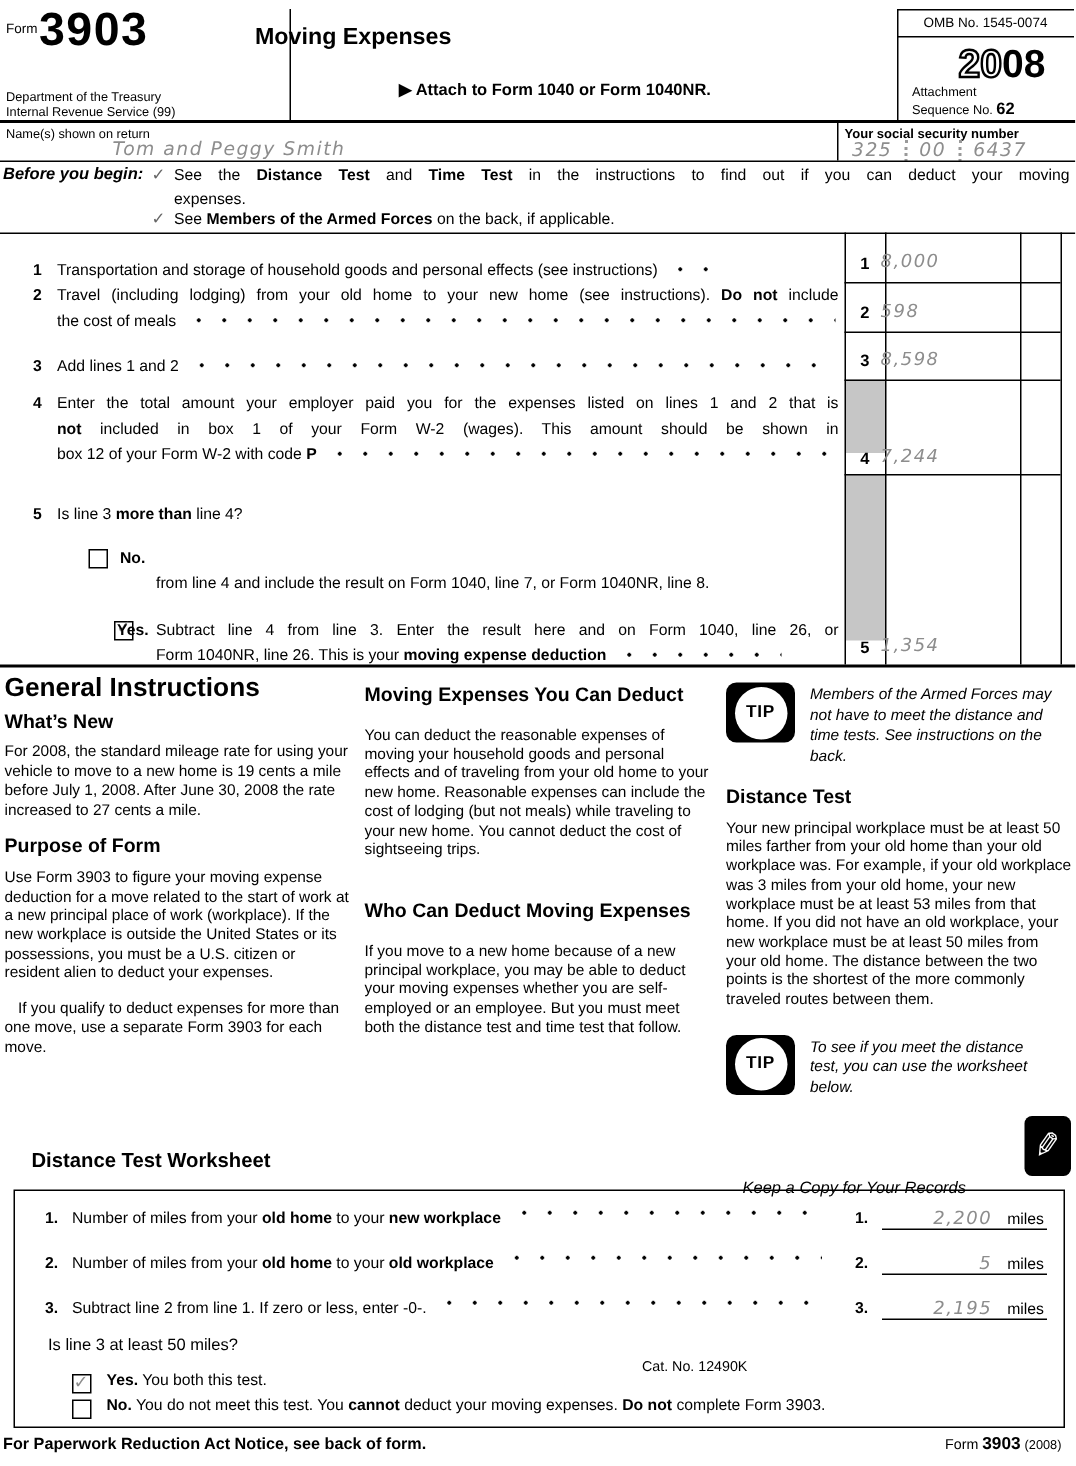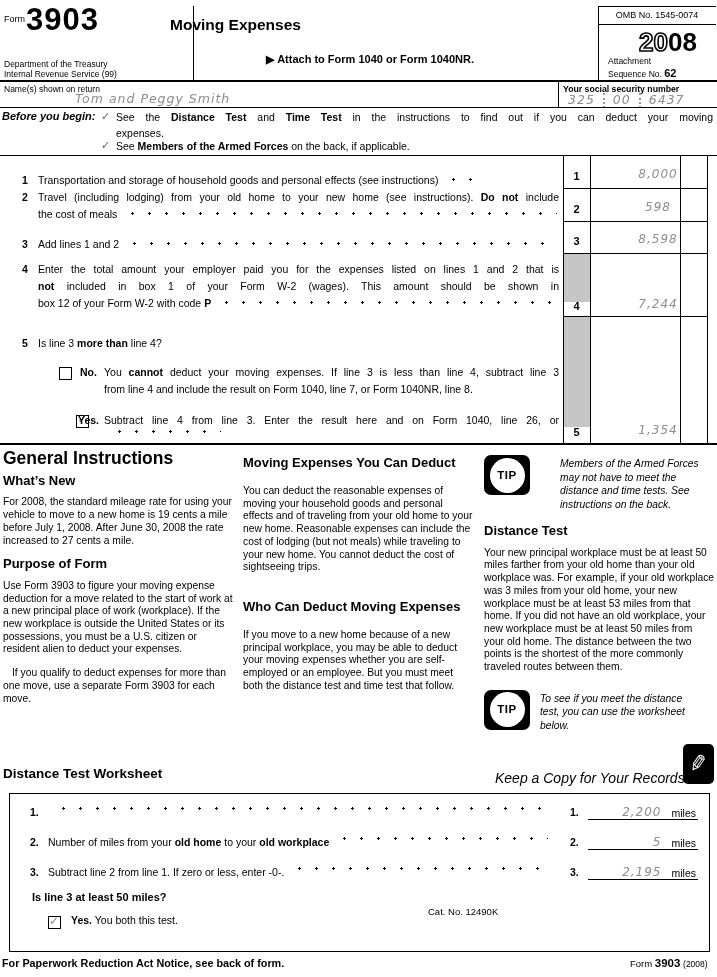--- a/index.html
+++ b/index.html
@@ -16,21 +16,21 @@
   .leader{flex:1;height:11px;margin:0 2px 1px 7px;
           background-image:radial-gradient(circle,#000 1.1px,rgba(0,0,0,0) 1.4px);
           background-size:17px 17px;background-repeat:repeat-x;background-position:0 100%;}
   .vline{position:absolute;width:0;border-left:1px solid #000;}
   .hline{position:absolute;height:0;border-top:1px solid #000;}
   .heavy{border-top:2px solid #000;}
   .cb{display:inline-block;width:11px;height:11px;border:1.4px solid #000;position:relative;background:#fff;flex:none;}
   .cb .mark{position:absolute;left:0px;top:-4px;font-size:12px;color:#8d8d8d;font-weight:normal;}
   .gray{position:absolute;background:#c6c6c6;}
   .lineno{position:absolute;width:27px;text-align:center;font-weight:bold;font-size:11px;}
-  .amt{position:absolute;left:616px;width:84px;text-align:center;font-size:12px;}
+  .amt{position:absolute;left:587px;width:84px;text-align:left;font-size:12px;}
   .col{position:absolute;font-size:10.3px;line-height:12.7px;}
   .col h1{font-size:17.5px;margin:0 0 8px 0;}
   .col h2{font-size:13px;margin:10px 0 9px 0;}
   .col p{margin:0 0 11px 0;}
   .col p.ind{text-indent:9px;margin-bottom:10px;}
   .tiprow{display:flex;margin:0 0 12px 0;}
   .tipbox{width:46px;height:40px;background:#000;border-radius:7px;flex:none;
           display:flex;align-items:center;justify-content:center;margin-right:10px;}
   .tipcirc{width:35px;height:35px;background:#fff;border-radius:50%;
            display:flex;align-items:center;justify-content:center;
@@ -148,28 +148,28 @@
       <span><span>box 12 of your Form W-2 with code </span><span class="b">P</span></span>
         <span class="leader"></span>
     </div>
     
     <div class="abs ft" style="left:22px;top:180px;font-weight:bold;">5</div>
     <div class="abs ft" style="left:38px;top:180px;"><span>Is line 3 </span><span class="b">more than</span><span> line 4?</span></div>
 
     
     <span class="cb abs" style="left:59px;top:211px;"></span>
     <div class="abs ft" style="left:80px;top:209px;font-weight:bold;">No.</div>
-    <div class="abs ft just" style="left:104px;top:209px;width:455px;"><span>You </span><span class="b">cannot</span><span> deduct your moving expenses. If line 3 is less than line 4, subtract line 3</span></div>
     <div class="abs ft" style="left:104px;top:226px;width:455px;"><span>from line 4 and include the result on Form 1040, line 7, or Form 1040NR, line 8.</span></div>
 
     
     <span class="cb abs" style="left:59px;top:259px;"><span class="mark">✓</span></span>
     <div class="abs ft" style="left:78px;top:257px;font-weight:bold;">Yes.</div>
     <div class="abs ft just" style="left:104px;top:257px;width:455px;"><span>Subtract line 4 from line 3. Enter the result here and on Form 1040, line 26, or</span></div>
     <div class="abs ft flexrow" style="left:104px;top:274px;width:455px;">
+      <span><span>Form 1040NR, line 26. This is your </span><span class="b">moving expense deduction</span></span>
         <span class="leader" style="max-width:110px;"></span>
     </div>
   </div>
   <div class="hline heavy" style="left:0;top:443px;width:717px;"></div>
 
   <div class="col" style="left:3px;top:452px;width:230px;">
     <h1>General Instructions</h1>
     <h2>What’s New</h2>
     <p>For 2008, the standard mileage rate for using your vehicle to move to a new home is 19 cents a mile before July 1, 2008. After June 30, 2008 the rate increased to 27 cents a mile.</p>
     <h2>Purpose of Form</h2>
@@ -182,42 +182,43 @@
     <p style="margin-top:14px;">You can deduct the reasonable expenses of moving your household goods and personal effects and of traveling from your old home to your new home. Reasonable expenses can include the cost of lodging (but not meals) while traveling to your new home. You cannot deduct the cost of sightseeing trips.</p>
     <h2 style="margin-top:24px;line-height:17px;">Who Can Deduct Moving Expenses</h2>
     <p style="margin-top:14px;">If you move to a new home because of a new principal workplace, you may be able to deduct your moving expenses whether you are self-employed or an employee. But you must meet both the distance test and time test that follow.</p>
   </div>
 
   <div class="col" style="left:484px;top:455px;width:231px;">
     <div class="tiprow">
       <div class="tipbox">
           <div class="tipcirc">TIP</div>
         </div>
-      <div class="tiptext" style="width:168px;margin-left:20px;">Members of the Armed Forces may not have to meet the distance and time tests. See instructions on the back.</div>
+      <div class="tiptext" style="width:168px;">Members of the Armed Forces may not have to meet the distance and time tests. See instructions on the back.</div>
     </div>
     <h2 style="margin-top:14px;">Distance Test</h2>
     <p>Your new principal workplace must be at least 50 miles farther from your old home than your old workplace was. For example, if your old workplace was 3 miles from your old home, your new workplace must be at least 53 miles from that home. If you did not have an old workplace, your new workplace must be at least 50 miles from your old home. The distance between the two points is the shortest of the more commonly traveled routes between them.</p>
     <div class="tiprow" style="margin-top:16px;">
       <div class="tipbox">
           <div class="tipcirc">TIP</div>
         </div>
       <div class="tiptext" style="width:155px;">To see if you meet the distance test, you can use the worksheet below.</div>
     </div>
   </div>
 
   <div class="abs pencil" style="left:683px;top:744px;">
       <span>✎</span>
     </div>
-  <div class="abs" style="left:3px;top:766px;font-size:13.5px;font-weight:bold;">Distance Test Worksheet</div>
-  <div class="abs i" style="left:495px;top:770px;font-size:14px;">Keep a Copy for Your Records</div>
+  <div class="abs" style="left:21px;top:766px;font-size:13.5px;font-weight:bold;">Distance Test Worksheet</div>
+  <div class="abs i" style="left:495px;top:786px;font-size:11px;">Keep a Copy for Your Records</div>
 
   <div class="abs" style="left:9px;top:793px;width:699px;height:157px;border:1.2px solid #000;"></div>
 
   <div class="wrow" style="left:30px;top:806px;width:520px;">
     <span class="wnum">1.</span>
+    <span><span>Number of miles from your </span><span class="b">old home</span><span> to your </span><span class="b">new workplace</span></span>
       <span class="leader"></span>
   </div>
   <div class="abs" style="left:570px;top:806px;font-size:10.5px;font-weight:bold;">1.</div>
   <div class="wline" style="left:588px;top:803px;width:110px;height:16px;">
     <span class="wval hw">2,200</span>
       <span class="wunit">miles</span>
   </div>
 
   <div class="wrow" style="left:30px;top:836px;width:520px;">
     <span class="wnum">2.</span>
@@ -234,27 +235,31 @@
     <span class="wnum">3.</span>
     <span><span>Subtract line 2 from line 1. If zero or less, enter -0-.</span></span>
       <span class="leader"></span>
   </div>
   <div class="abs" style="left:570px;top:866px;font-size:10.5px;font-weight:bold;">3.</div>
   <div class="wline" style="left:588px;top:863px;width:110px;height:16px;">
     <span class="wval hw">2,195</span>
       <span class="wunit">miles</span>
   </div>
 
-  <div class="abs" style="left:32px;top:891px;font-size:11px;font-weight:bold;">Is line 3 at least 50 miles?</div>
+  <div class="abs" style="left:32px;top:891px;font-size:11px;font-weight:normal;">Is line 3 at least 50 miles?</div>
 
   <div class="abs ft flexrow" style="left:48px;top:912px;">
     <span class="cb" style="margin-right:10px;">
         <span class="mark">✓</span>
       </span>
     <span><span class="b">Yes.</span><span> You both this test.</span></span>
+  </div>
+  <div class="abs ft flexrow" style="left:48px;top:929px;">
+    <span class="cb" style="margin-right:10px;"></span>
+    <span><span class="b">No.</span><span> You do not meet this test. You </span><span class="b">cannot</span><span> deduct your moving expenses. </span><span class="b">Do not</span><span> complete Form 3903.</span></span>
   </div>
 
   <div class="abs" style="left:2px;top:957px;font-size:10.8px;font-weight:bold;">For Paperwork Reduction Act Notice, see back of form.</div>
   <div class="abs" style="left:428px;top:906px;font-size:9.5px;">Cat. No. 12490K</div>
   <div class="abs" style="left:630px;top:957px;font-size:9.5px;">
     <span>Form</span>
     <span style="font-weight:bold;font-size:11.5px;">3903</span>
     <span style="font-size:8.5px;">(2008)</span>
   </div>
 

